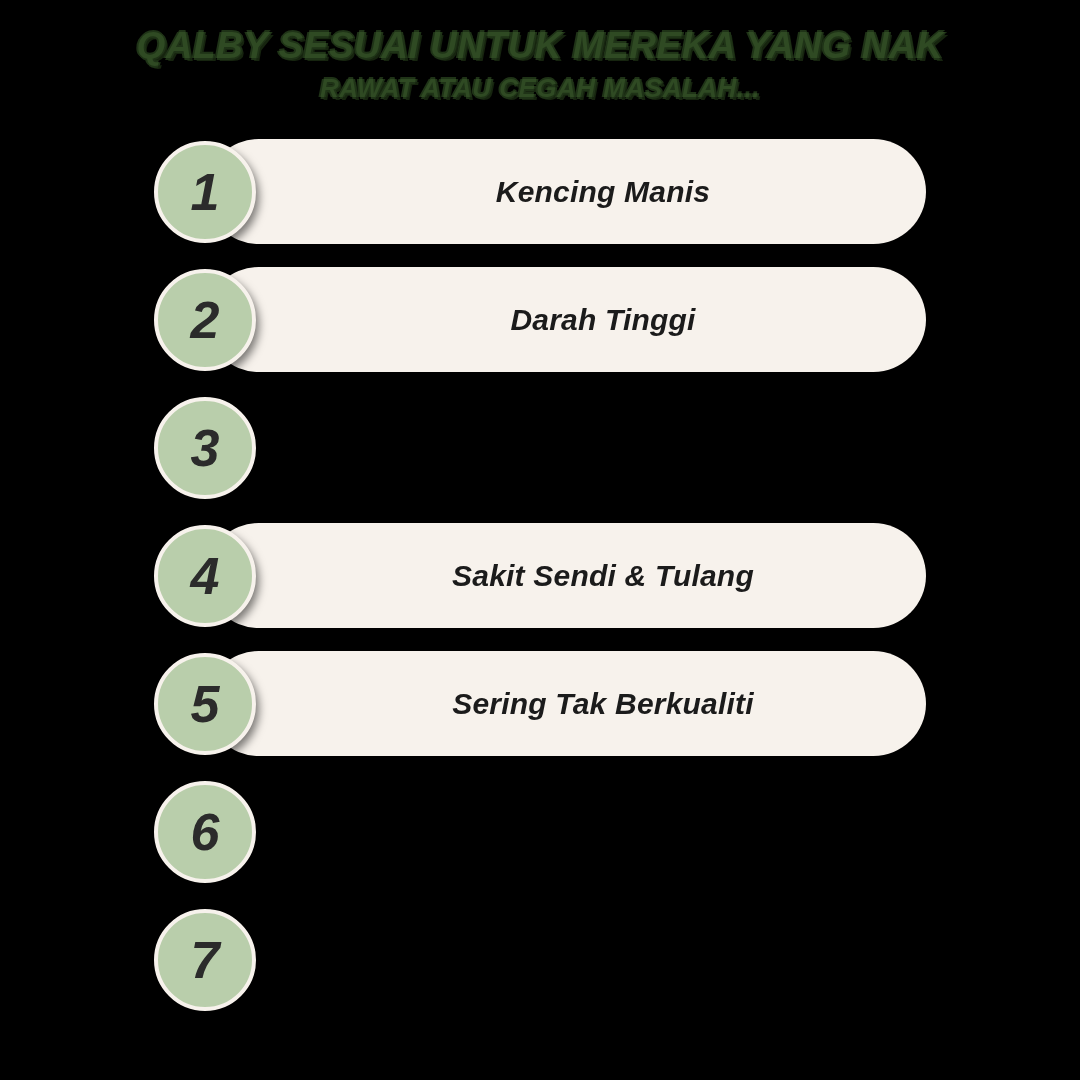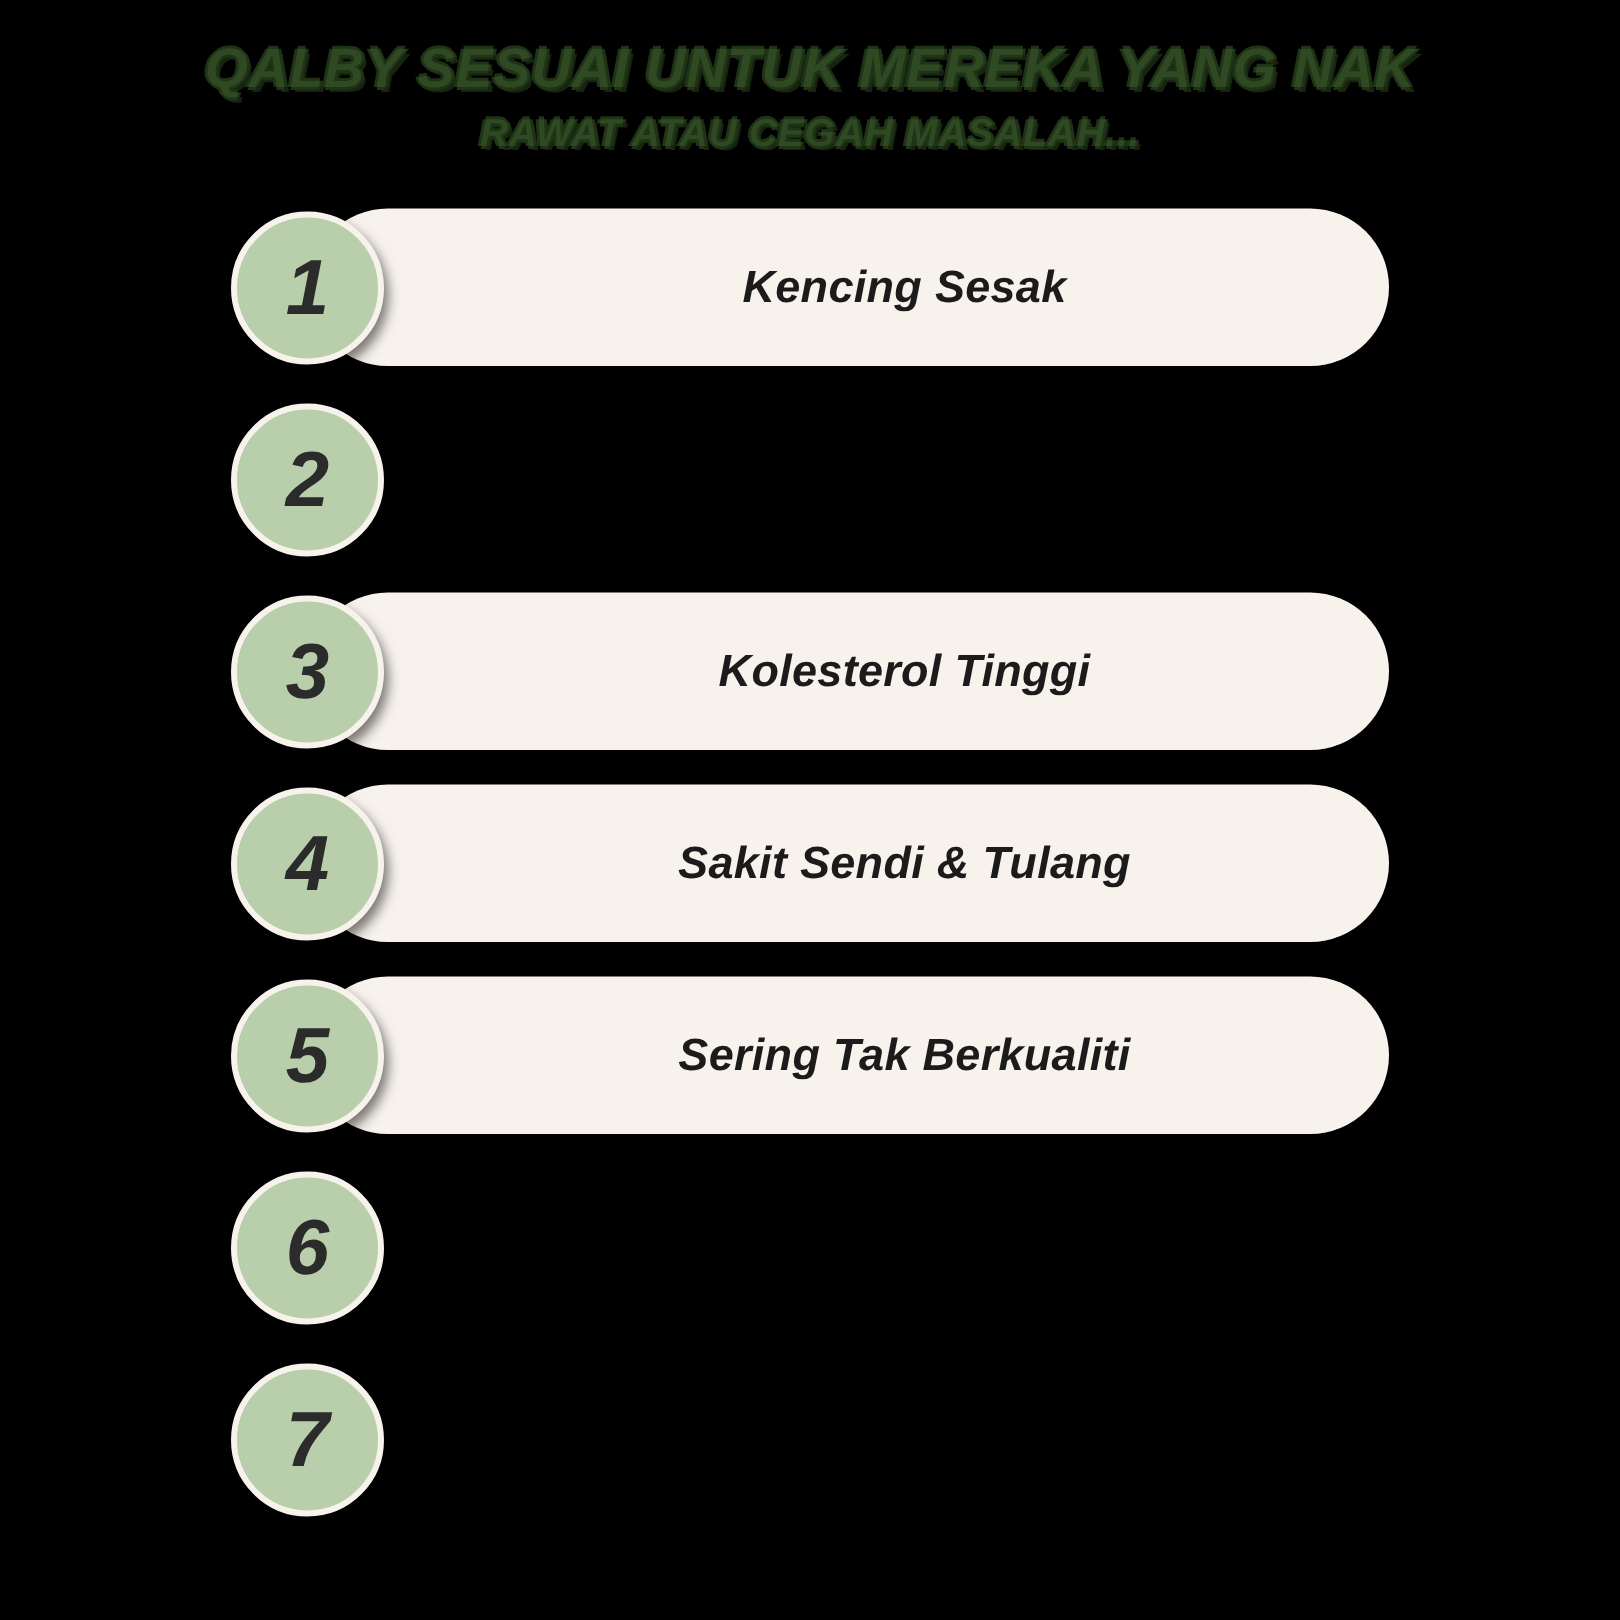--- a/index.html
+++ b/index.html
@@ -127,37 +127,37 @@
 
   <div class="headline">
     <span class="headline-line line1">QALBY SESUAI UNTUK MEREKA YANG NAK</span>
     <span class="headline-line line2">RAWAT ATAU CEGAH MASALAH...</span>
   </div>
 
   <div class="list">
 
     <div class="row">
       <div class="pill">
-        <span class="pill-label">Kencing Sesak</span>
+        <span class="pill-label">Kencing Manis</span>
       </div>
       <div class="badge">
         <span class="badge-number">1</span>
       </div>
     </div>
 
     <div class="row">
+      <div class="pill">
+        <span class="pill-label">Darah Tinggi</span>
+      </div>
       <div class="badge">
         <span class="badge-number">2</span>
       </div>
     </div>
 
     <div class="row">
-      <div class="pill">
-        <span class="pill-label">Kolesterol Tinggi</span>
-      </div>
       <div class="badge">
         <span class="badge-number">3</span>
       </div>
     </div>
 
     <div class="row">
       <div class="pill">
         <span class="pill-label">Sakit Sendi &amp; Tulang</span>
       </div>
       <div class="badge">

